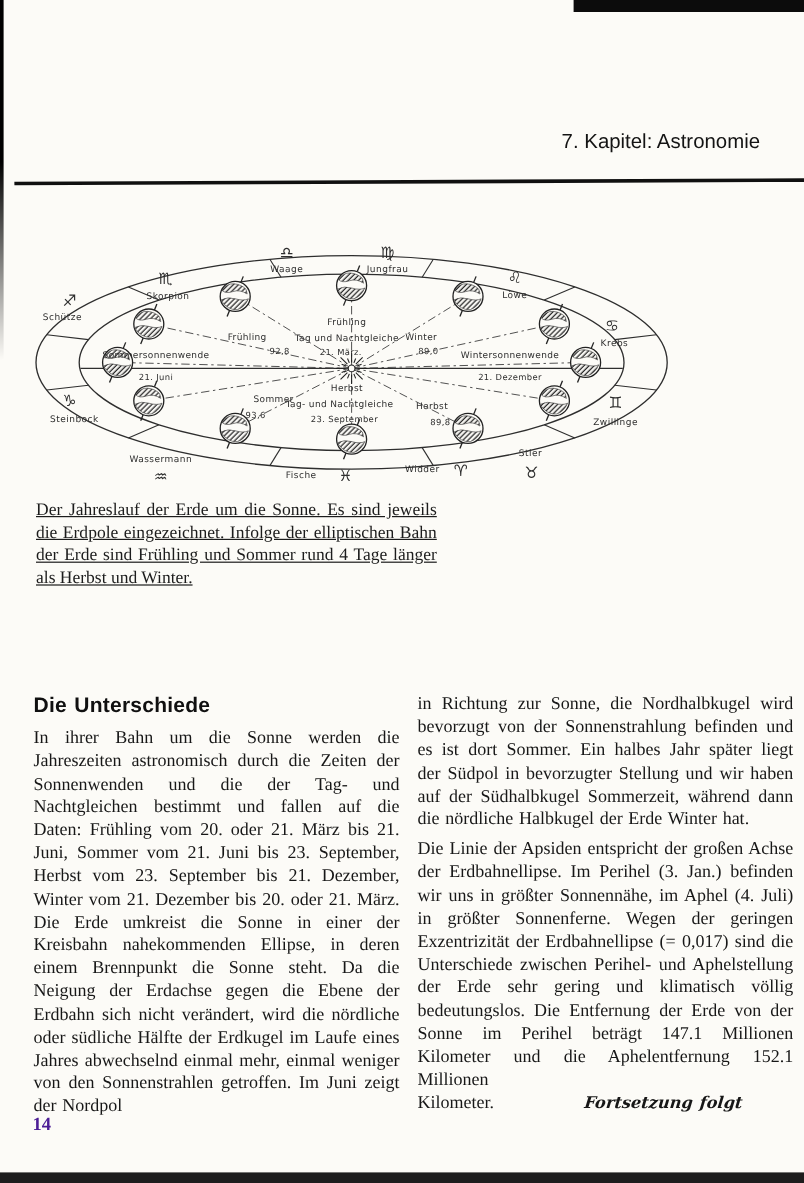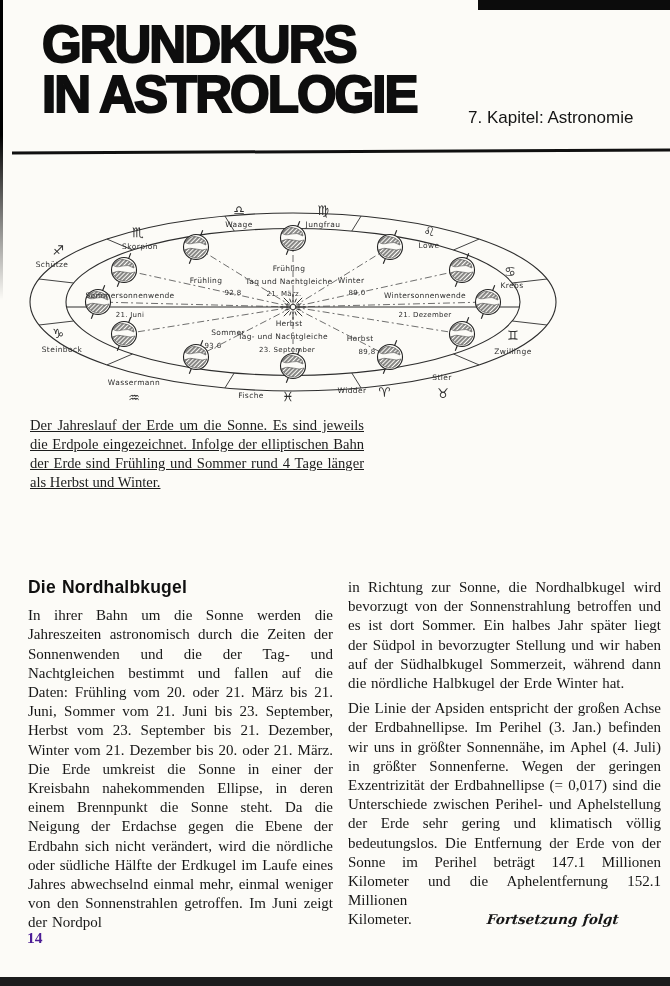--- a/index.html
+++ b/index.html
@@ -51,24 +51,20 @@
   .folio{position:absolute;left:27px;top:929px;font-size:15.5px;font-weight:bold;color:#4c1d95;}
 </style>
 </head>
 <body>
 
 <div class="page">
 
   <div class="edge-line-left"></div>
   <div class="corner-bar-top"></div>
 
-  <div class="masthead">
-    <span style="display:block">GRUNDKURS</span>
-    <span style="display:block">IN ASTROLOGIE</span>
-  </div>
   <div class="chapter">7. Kapitel: Astronomie</div>
   <div class="head-rule"></div>
 
   <svg class="orbit-svg" width="670" height="235" viewBox="0 0 670 235">
     <defs>
       <pattern id="hatch" width="3" height="3" patternUnits="userSpaceOnUse" patternTransform="rotate(45)">
         <rect width="3" height="3" fill="#fcfbf7"></rect>
         <line x1="1" y1="0" x2="1" y2="3" stroke="#2a2a2a" stroke-width="1.1"></line>
       </pattern>
       <g id="globe">
@@ -209,26 +205,26 @@
       <text class="zod-sym" x="134" y="217">♒</text>
 
       <text class="zod-sym" x="58" y="153">♑</text>
       <text class="zod-name" x="62" y="167">Steinbock</text>
     </g>
   </svg>
 
   <div class="caption">Der Jahreslauf der Erde um die Sonne. Es sind jeweils die Erdpole eingezeichnet. Infolge der elliptischen Bahn der Erde sind Frühling und Sommer rund 4 Tage länger als Herbst und Winter.</div>
 
   <div class="col col-left">
-    <h2>Die Nordhalbkugel</h2>
+    <h2>Die Unterschiede</h2>
     <p>In ihrer Bahn um die Sonne werden die Jahreszeiten astronomisch durch die Zeiten der Sonnenwenden und die der Tag- und Nachtgleichen bestimmt und fallen auf die Daten: Frühling vom 20. oder 21. März bis 21. Juni, Sommer vom 21. Juni bis 23. September, Herbst vom 23. September bis 21. Dezember, Winter vom 21. Dezember bis 20. oder 21. März. Die Erde umkreist die Sonne in einer der Kreisbahn nahekommenden Ellipse, in deren einem Brennpunkt die Sonne steht. Da die Neigung der Erdachse gegen die Ebene der Erdbahn sich nicht verändert, wird die nördliche oder südliche Hälfte der Erdkugel im Laufe eines Jahres abwechselnd einmal mehr, einmal weniger von den Sonnenstrahlen getroffen. Im Juni zeigt der Nordpol</p>
   </div>
 
   <div class="col col-right">
-    <p>in Richtung zur Sonne, die Nordhalbkugel wird bevorzugt von der Sonnenstrahlung betroffen und es ist dort Sommer. Ein halbes Jahr später liegt der Südpol in bevorzugter Stellung und wir haben auf der Südhalbkugel Sommerzeit, während dann die nördliche Halbkugel der Erde Winter hat.</p>
+    <p>in Richtung zur Sonne, die Nordhalbkugel wird bevorzugt von der Sonnenstrahlung befinden und es ist dort Sommer. Ein halbes Jahr später liegt der Südpol in bevorzugter Stellung und wir haben auf der Südhalbkugel Sommerzeit, während dann die nördliche Halbkugel der Erde Winter hat.</p>
     <p style="margin-bottom:0;">Die Linie der Apsiden entspricht der großen Achse der Erdbahnellipse. Im Perihel (3. Jan.) befinden wir uns in größter Sonnennähe, im Aphel (4. Juli) in größter Sonnenferne. Wegen der geringen Exzentrizität der Erdbahnellipse (= 0,017) sind die Unterschiede zwischen Perihel- und Aphelstellung der Erde sehr gering und klimatisch völlig bedeutungslos. Die Entfernung der Erde von der Sonne im Perihel beträgt 147.1 Millionen Kilometer und die Aphelentfernung 152.1 Millionen</p>
     <div class="lastline">
       <span>Kilometer.</span>
       <span class="continuation">Fortsetzung folgt</span>
     </div>
   </div>
 
   <div class="folio">14</div>
   <div class="bottom-bar"></div>
 </div>

